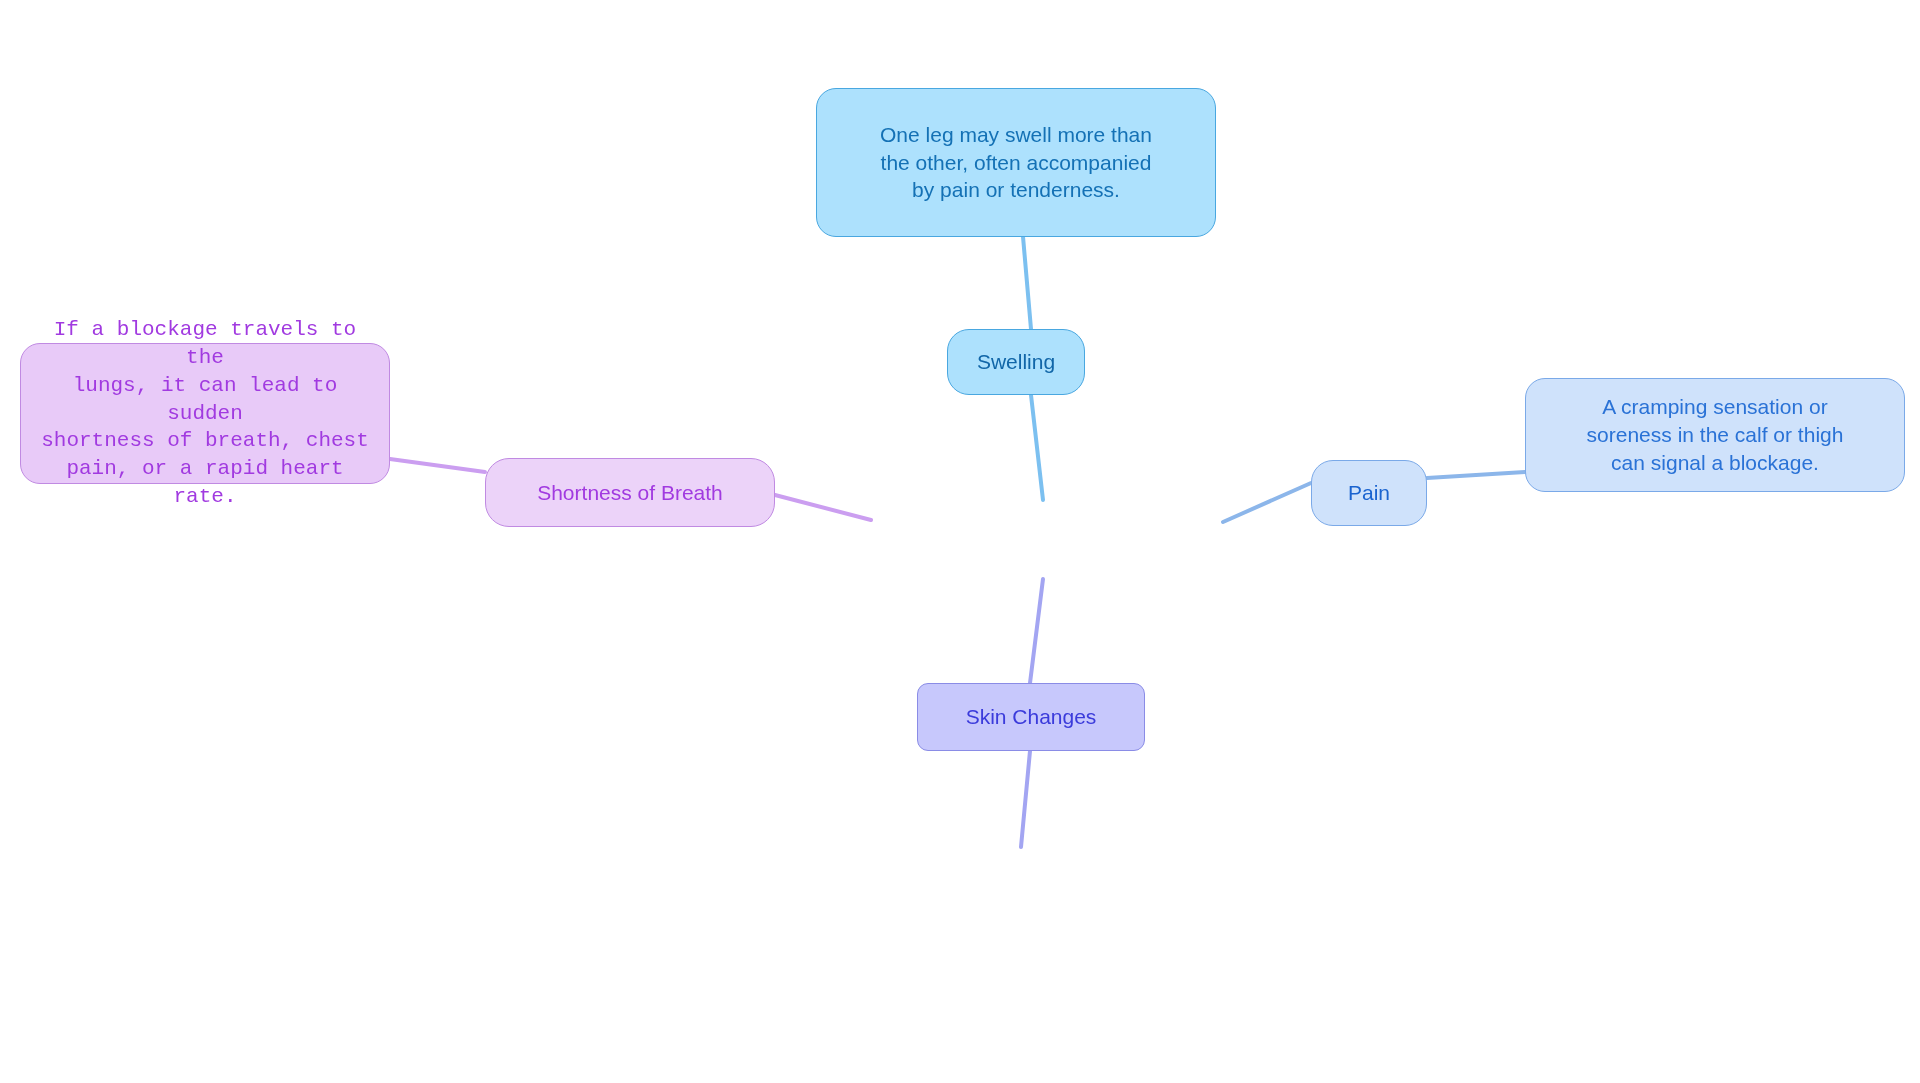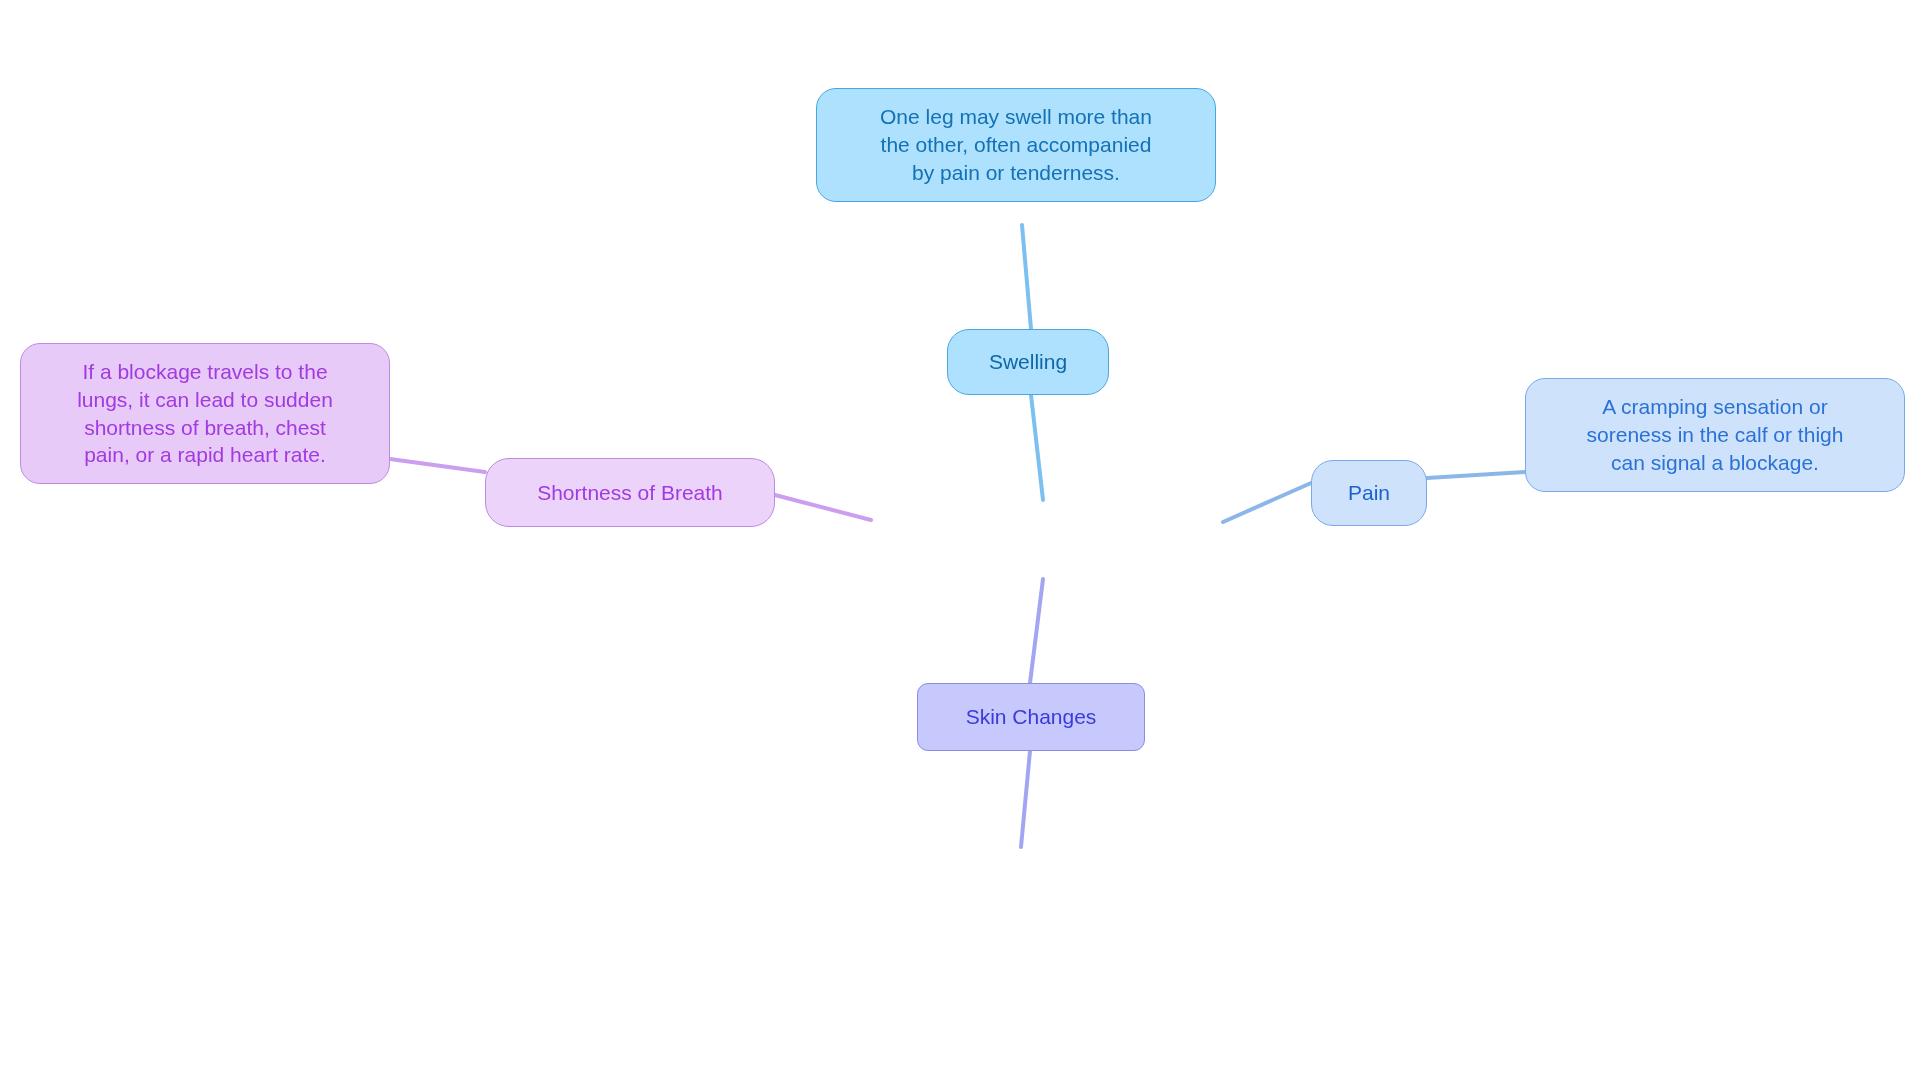--- a/index.html
+++ b/index.html
@@ -52,33 +52,33 @@
     border-color: #0d1117;
     color: #ffffff;
     font-size: 25px;
     letter-spacing: 0.1px;
   }
 
   
   .node-swelling {
     left: 947px;
     top: 329px;
-    width: 162px;
+    width: 138px;
     height: 66px;
     border-radius: 22px;
     background: #ade1fd;
     border-color: #49a7e0;
     color: #1166a8;
     font-size: 21px;
   }
   .node-swelling-detail {
     left: 816px;
     top: 88px;
     width: 400px;
-    height: 114px;
+    height: 149px;
     border-radius: 20px;
     background: #ade1fd;
     border-color: #49a7e0;
     color: #1471b5;
     font-size: 21px;
     padding: 0 9px;
   }
 
   
   .node-pain {
@@ -146,20 +146,21 @@
     left: 20px;
     top: 343px;
     width: 370px;
     height: 141px;
     border-radius: 20px;
     background: #e8caf8;
     border-color: #c08ae2;
     color: #a13ae0;
     font-size: 21px;
     padding: 0 16px;
+    font-family: Liberation Mono, monospace;
   }
 </style>
 </head>
 <body>
 
 <div id="canvas">
 
   <svg id="edges" viewBox="0 0 1920 1083" xmlns="http://www.w3.org/2000/svg">
 
     <path d="M 1043 500 L 1031 395" stroke="#7cc0f0" stroke-width="4" fill="none" stroke-linecap="round"></path>

